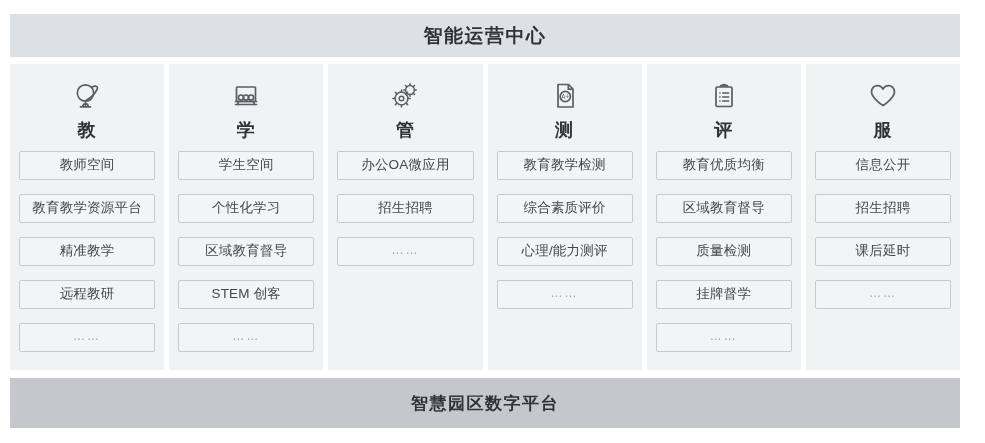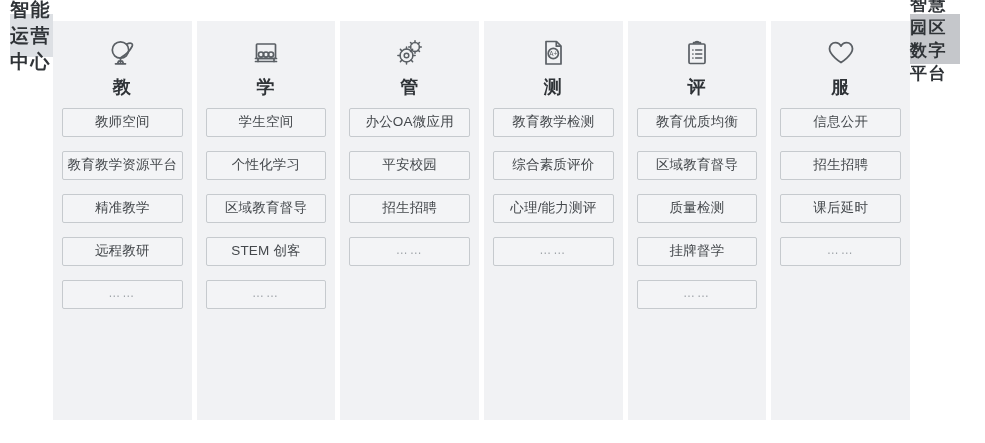--- a/index.html
+++ b/index.html
@@ -15,21 +15,21 @@
     overflow: hidden;
   }
 
   .frame {
     position: relative;
     width: 985px;
     height: 443px;
     box-sizing: border-box;
     padding: 14px 25px 15px 10px;
     display: flex;
-    flex-direction: row;
+    flex-direction: column;
   }
 
   
   .top-banner {
     height: 43px;
     flex: 0 0 43px;
     background: #dde0e4;
     display: flex;
     align-items: center;
     justify-content: center;
@@ -202,21 +202,20 @@
                 <path d="M3.1 3.1 L4.5 4.5"></path>
               <path d="M3.1 -3.1 L4.5 -4.5"></path>
                 <path d="M-3.1 3.1 L-4.5 4.5"></path>
             </g>
           </g>
         </svg>
       </div>
       <div class="col-title">管</div>
       <div class="chips">
         <div class="chip">办公OA微应用</div>
-        <div class="chip">平安校园</div>
         <div class="chip">招生招聘</div>
         <div class="chip ellipsis">……</div>
       </div>
     </div>
 
     <div class="column">
       <div class="col-icon">
         <svg width="34" height="34" viewBox="0 0 34 34" fill="none" stroke="#5a5f64" stroke-width="1.7">
           <path d="M10 5.5 L20.5 5.5 L25 10 L25 28 L10 28 Z" stroke-linejoin="round"></path>
           <path d="M20.3 5.6 L20.3 10.2 L24.9 10.2" stroke-linejoin="round"></path>

